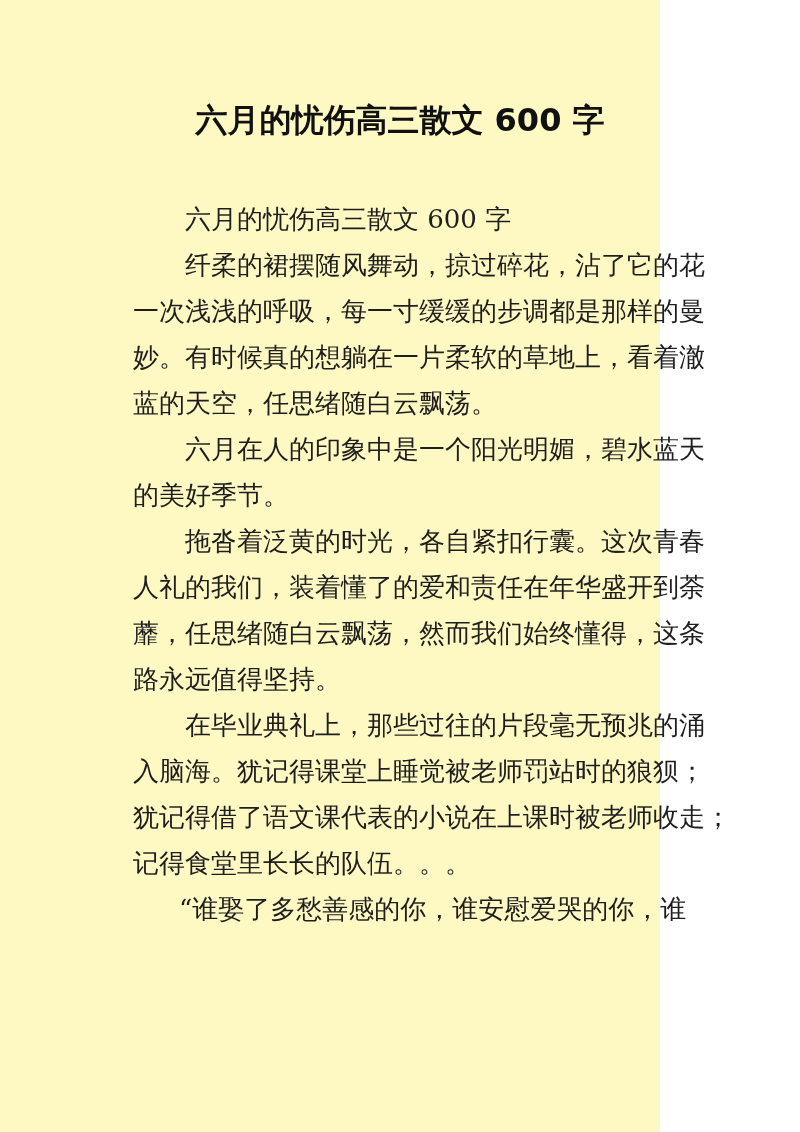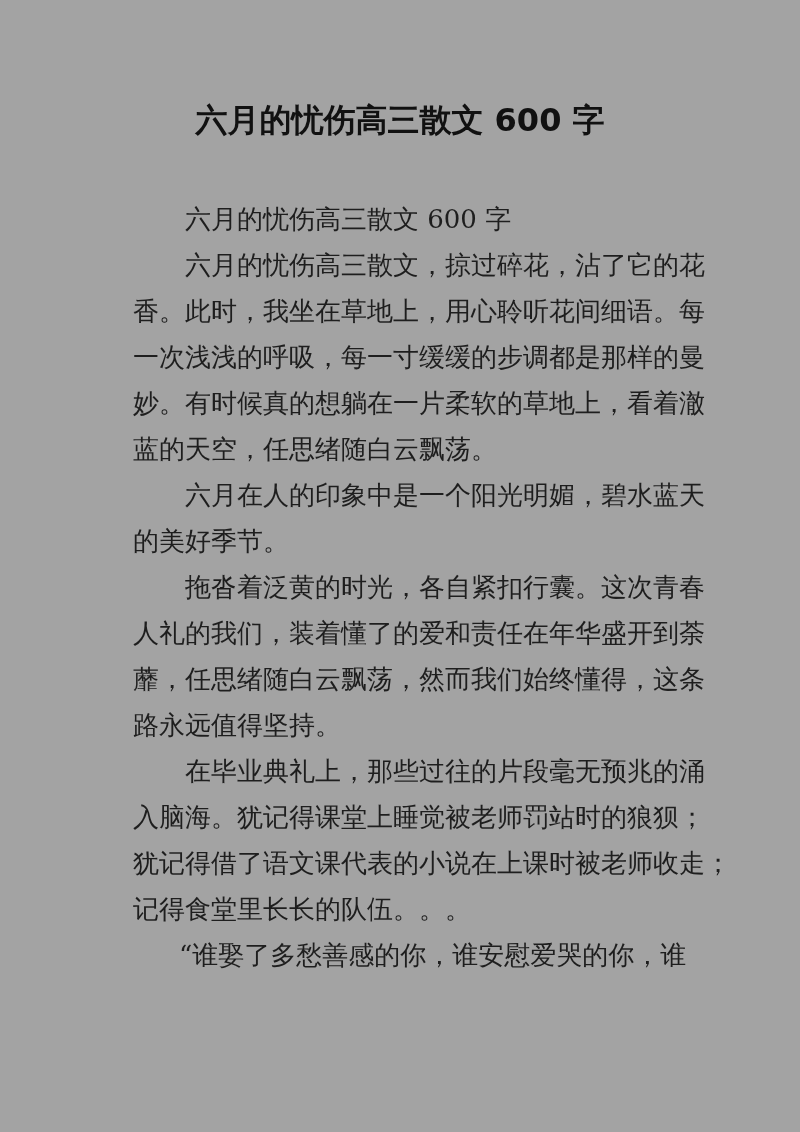--- a/index.html
+++ b/index.html
@@ -11,23 +11,23 @@
     width: 800px;
     height: 1132px;
     position: relative;
     overflow: hidden;
     color: #1a1a1a;
   }
   .page {
     position: absolute;
     left: 0;
     top: 0;
-    width: 800px;
+    width: 660px;
     height: 1132px;
-    background: #a3a3a3;
+    background: #fef9c3;
   }
   .title {
     position: absolute;
     left: 0;
     top: 98px;
     width: 800px;
     text-align: center;
     font-family: "DejaVu Sans", "Liberation Sans", sans-serif;
     font-weight: bold;
     font-size: 32px;
@@ -67,22 +67,21 @@
 
 <div class="page">
 
   <div class="title">六月的忧伤高三散文 600 字</div>
 
   <div class="body">
 
     <div class="line indent last">六月的忧伤高三散文 600 字</div>
 
     <div>
-      <div class="line indent">六月的忧伤高三散文，掠过碎花，沾了它的花</div>
-      <div class="line">香。此时，我坐在草地上，用心聆听花间细语。每</div>
+      <div class="line indent">纤柔的裙摆随风舞动，掠过碎花，沾了它的花</div>
       <div class="line">一次浅浅的呼吸，每一寸缓缓的步调都是那样的曼</div>
       <div class="line">妙。有时候真的想躺在一片柔软的草地上，看着澈</div>
       <div class="line last">蓝的天空，任思绪随白云飘荡。</div>
     </div>
 
     <div>
       <div class="line indent">六月在人的印象中是一个阳光明媚，碧水蓝天</div>
       <div class="line last">的美好季节。</div>
     </div>
 

